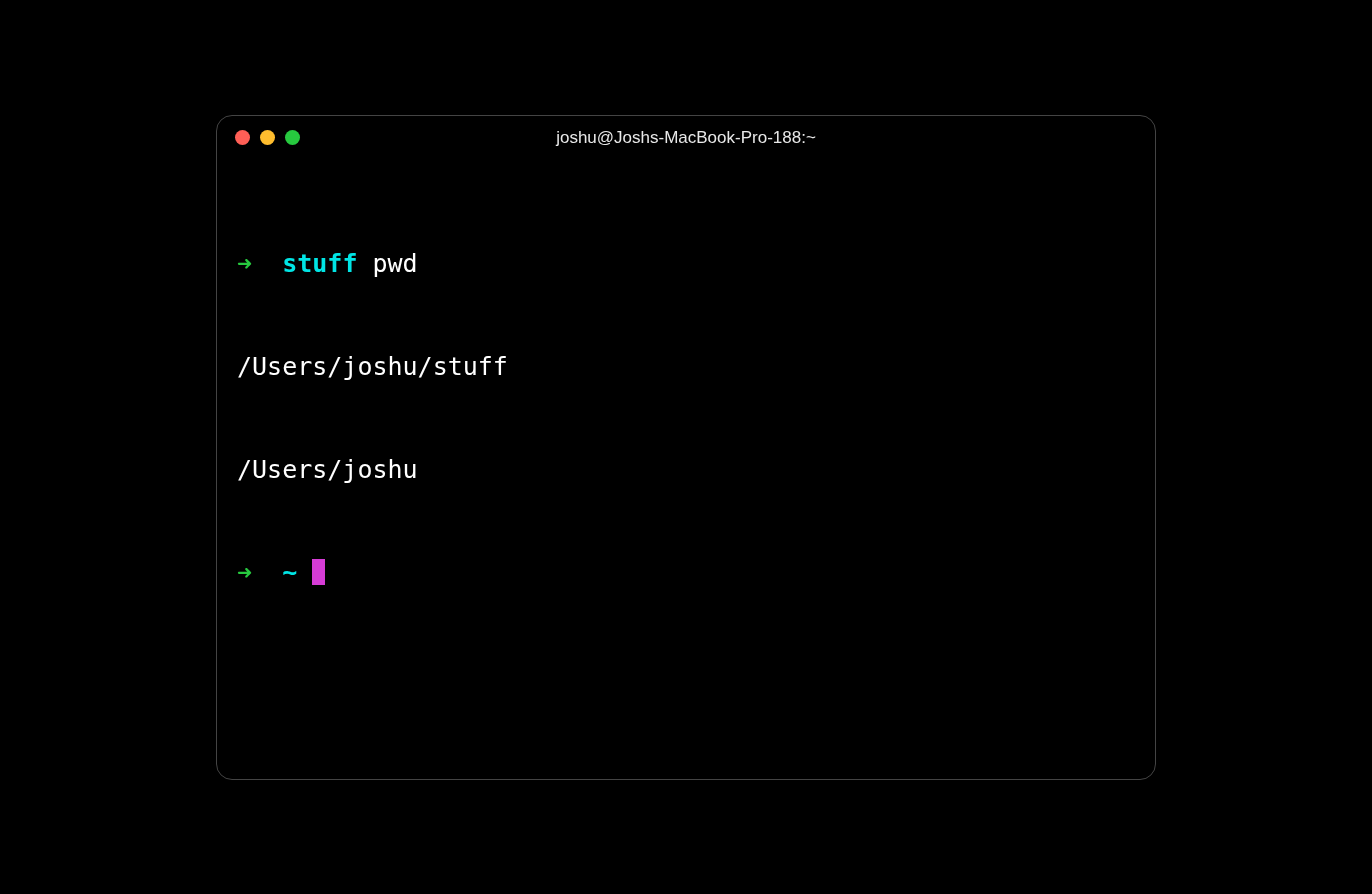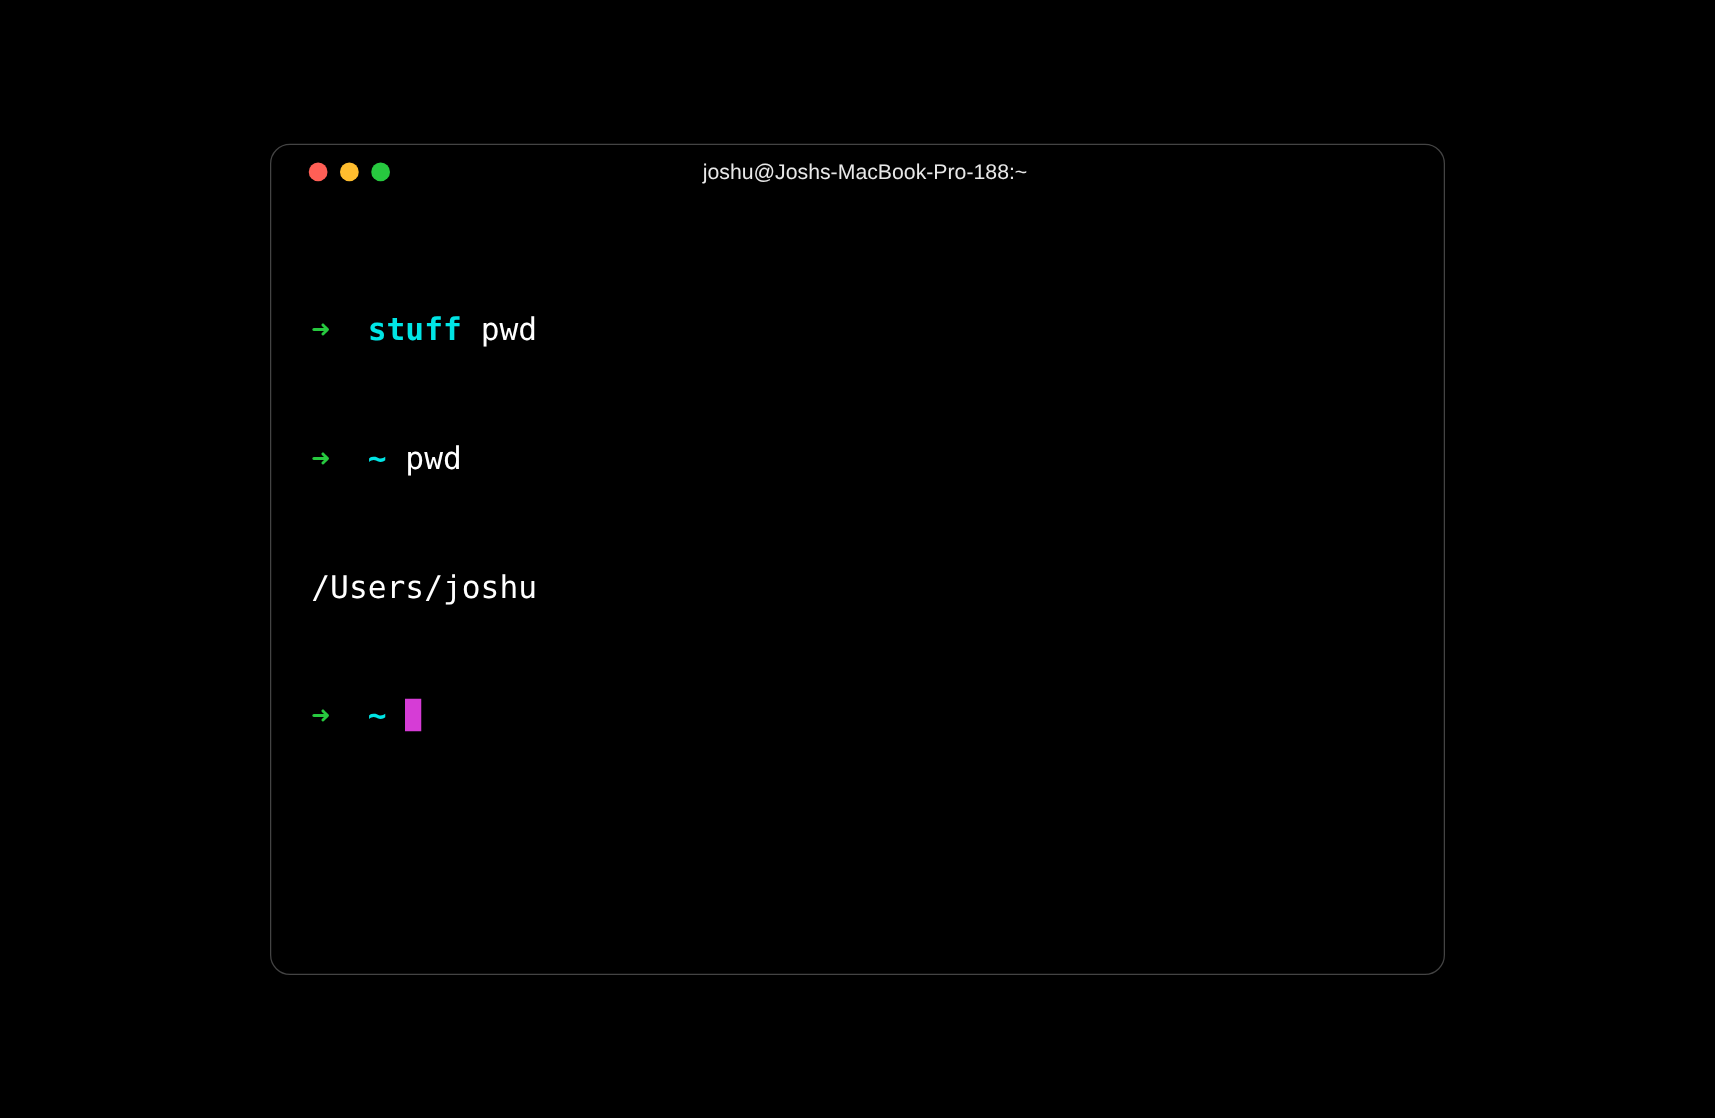--- a/index.html
+++ b/index.html
@@ -18,21 +18,20 @@
     }
     .terminal-window {
       width: 940px;
       height: 665px;
       background: #000000;
       border: 1px solid #444444;
       border-radius: 16px;
       overflow: hidden;
       display: flex;
       flex-direction: column;
-      padding-left: 12px;
     }
     .titlebar {
       height: 44px;
       display: flex;
       align-items: center;
       padding: 0 18px;
       position: relative;
       flex-shrink: 0;
     }
     .traffic-lights {
@@ -105,17 +104,17 @@
   <div class="titlebar">
     <div class="traffic-lights">
       <div class="traffic-light traffic-red"></div>
       <div class="traffic-light traffic-yellow"></div>
       <div class="traffic-light traffic-green"></div>
     </div>
     <div class="title">joshu@Joshs-MacBook-Pro-188:~</div>
   </div>
   <div class="terminal-body">
 <span class="line"><span class="arrow">➜</span>  <span class="dir">stuff</span> <span class="cmd">pwd</span></span>
-<span class="line"><span class="arrow">➜</span>  <span class="dir-home">~</span> <span class="cmd">pwd</span></span>
+<span class="line output">/Users/joshu/stuff</span>
 <span class="line output">/Users/joshu</span>
 <span class="line"><span class="arrow">➜</span>  <span class="dir-home">~</span> <span class="cursor"></span></span>
   </div>
 </div>
 
 </body></html>

